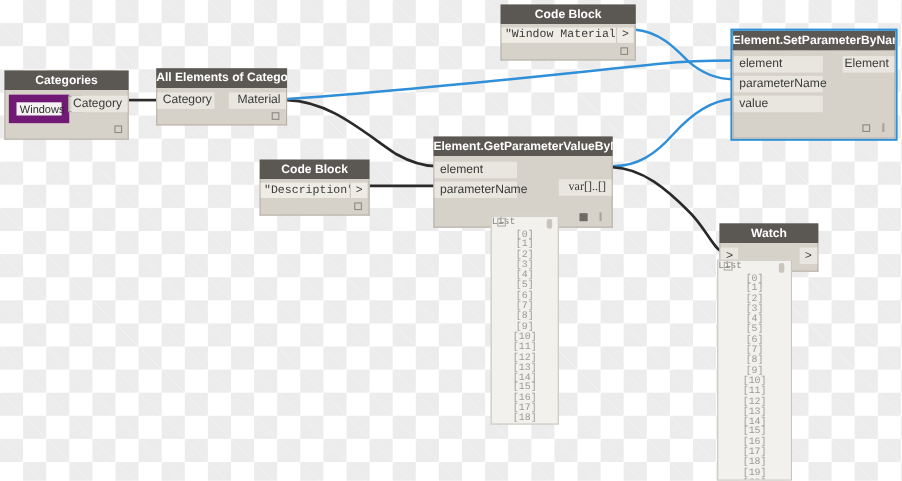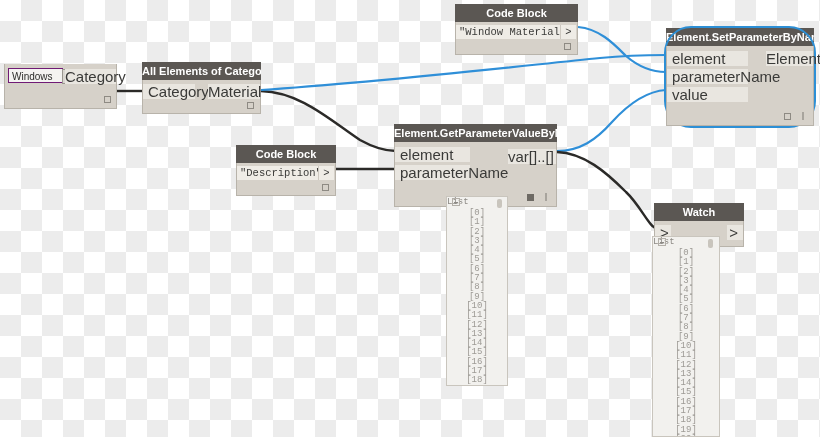--- a/index.html
+++ b/index.html
@@ -9,33 +9,33 @@
     background-color:#ffffff;
     background-image:
       linear-gradient(45deg,#ececec 25%,transparent 25%,transparent 75%,#ececec 75%),
       linear-gradient(45deg,#ececec 25%,transparent 25%,transparent 75%,#ececec 75%);
     background-size:42px 42px;
     background-position:0 0,21px 21px;
   }
   #canvas{position:absolute;inset:0;}
   svg.wires{position:absolute;left:0;top:0;width:820px;height:437px;pointer-events:none;}
 
-  .node{position:absolute;box-sizing:border-box;border-radius:25px;}
+  .node{position:absolute;box-sizing:border-box;}
   .node .hdr{
     background:#5b5753;color:#ffffff;text-align:center;
     font-size:11px;font-weight:bold;line-height:18px;height:18px;
     white-space:nowrap;overflow:hidden;
   }
   .node .body{
     background:#d6d1c9;position:relative;box-sizing:border-box;
     border:1px solid #b8b3aa;border-top:none;
   }
   .port{
     position:absolute;background:#e9e6e0;color:#3a3a38;
-    font-size:15px;line-height:15px;height:15px;
+    font-size:11px;line-height:15px;height:15px;
     white-space:nowrap;box-sizing:border-box;
   }
   .port.in{text-align:left;padding-left:5px;}
   .port.out{text-align:right;padding-right:5px;}
   .footsq{
     position:absolute;width:7px;height:7px;
     border:1px solid #8e8a83;background:#d6d1c9;box-sizing:border-box;
   }
   .footsq.filled{background:#6e6a64;border-color:#6e6a64;}
   .footbar{position:absolute;width:2px;height:8px;background:#a8a49d;}
@@ -46,22 +46,22 @@
     font-family:"Liberation Mono",monospace;font-size:10.5px;line-height:14px;
     height:14px;padding-left:3px;white-space:nowrap;box-sizing:border-box;
   }
   .cbout{
     position:absolute;background:#efece6;color:#3a3a38;text-align:center;
     font-family:"Liberation Mono",monospace;font-size:10.5px;line-height:14px;
     height:14px;width:16px;box-sizing:border-box;border-left:1px solid #cdc8c0;
   }
   
   .ddl{
-    position:absolute;background:#f4f3f1;border:1px solid #701a75;
-    font-size:10px;line-height:15px;height:15px;color:#2c2c2a;
+    position:absolute;background:#f4f3f1;border:7px solid #701a75;
+    font-size:10px;line-height:15px;height:26px;color:#2c2c2a;
     padding-left:3px;box-sizing:border-box;white-space:nowrap;
   }
   .ddarrow{
     position:absolute;width:13px;height:15px;background:#d9d6d0;
     border:1px solid #9a968f;box-sizing:border-box;
   }
   .ddarrow:after{
     content:"";position:absolute;left:3px;top:6px;
     border-left:3px solid transparent;border-right:3px solid transparent;
     border-top:4px solid #2c2c2a;
@@ -105,20 +105,21 @@
     <path d="M578,27 C600,29 614,44 626,56 C640,68 655,72 666,72" fill="none" stroke="#2f8fd8" stroke-width="2.2"></path>
 
     <path d="M336,169 C358,169 376,169 396,169" fill="none" stroke="#2b2a28" stroke-width="2.4"></path>
 
     <path d="M557,151 C580,151 596,140 612,122 C632,100 650,91 666,90" fill="none" stroke="#2f8fd8" stroke-width="2.2"></path>
 
     <path d="M557,152 C584,153 606,172 626,192 C640,205 650,228 656,228" fill="none" stroke="#2b2a28" stroke-width="2.4"></path>
   </svg>
 
   <div class="node" style="left:4px;top:64px;width:113px;">
+    <div class="hdr">Categories</div>
     <div class="body" style="height:45px;">
       <div class="ddl" style="left:3px;top:4px;width:55px;">Windows</div>
       <div class="ddarrow" style="left:57px;top:5px;"></div>
       <div class="port out" style="left:60px;top:5px;width:51px;">Category</div>
       <div class="footsq" style="right:5px;bottom:5px;"></div>
     </div>
   </div>
 
   <div class="node" style="left:142px;top:62px;width:119px;">
     <div class="hdr">All Elements of Category</div>
@@ -145,21 +146,21 @@
       <div class="cbout" style="left:81px;top:3px;">&gt;</div>
       <div class="footsq" style="right:6px;bottom:4px;"></div>
     </div>
   </div>
 
   <div class="node" style="left:394px;top:124px;width:163px;">
     <div class="hdr">Element.GetParameterValueByName</div>
     <div class="body" style="height:65px;">
       <div class="port in" style="left:0px;top:5px;width:75px;">element</div>
       <div class="port in" style="left:0px;top:23px;width:75px;">parameterName</div>
-      <div class="port out" style="right:0px;top:7px;width:48px;">var[]..[]</div>
+      <div class="port out" style="right:0px;top:21px;width:48px;font-family:Liberation Serif, serif;">var[]..[]</div>
       <div class="footsq filled" style="right:22px;bottom:5px;"></div>
       <div class="footbar" style="right:9px;bottom:5px;"></div>
     </div>
   </div>
 
   <div class="node selected" style="left:666px;top:28px;width:148px;">
     <div class="hdr">Element.SetParameterByName</div>
     <div class="body" style="height:80px;">
       <div class="port in" style="left:0px;top:5px;width:81px;">element</div>
       <div class="port in" style="left:0px;top:23px;width:81px;">parameterName</div>

